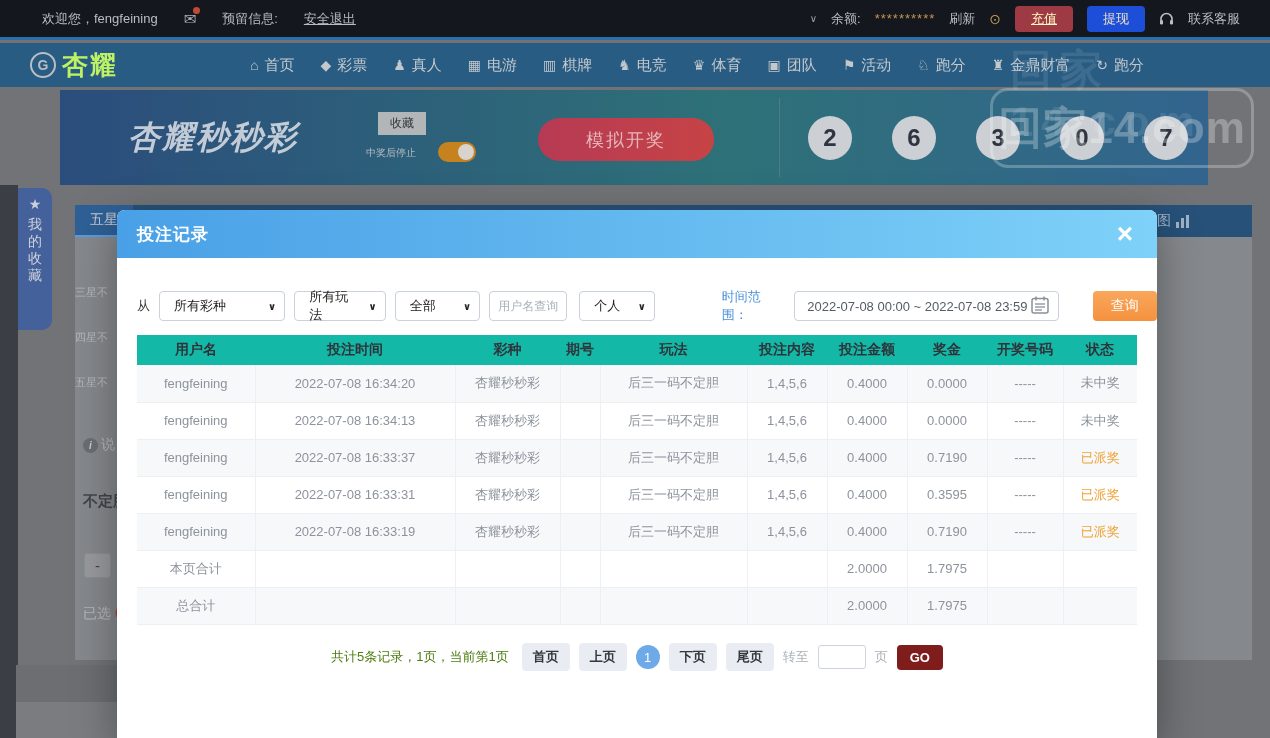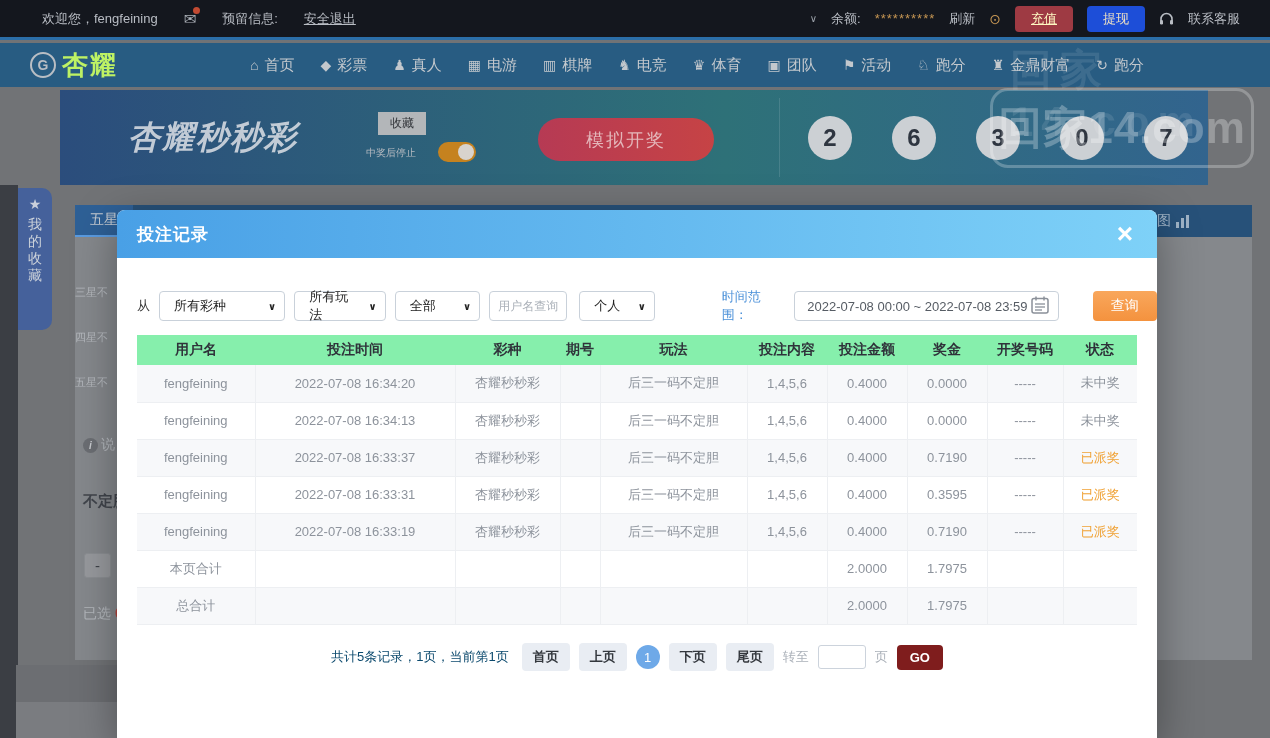--- a/index.html
+++ b/index.html
@@ -109,30 +109,30 @@
   .ftext::placeholder { color:#aab0b8; }
   .time-label { color:#4a90d9; margin:0 8px 0 20px;padding-left:38px; }
   .date-box { width:266px; height:30px; border:1px solid #c9d1da; border-radius:4px; display:flex;
     align-items:center; padding:0 8px 0 12px; color:#565c64; font-size:13px; cursor:pointer; }
   .date-box .cal { margin-left:auto; }
   .search-btn { width:65px; height:30px; margin-left:34px; border-radius:4px;
     background:linear-gradient(180deg,#f9a75c,#f4923e); color:#fff; font-size:14px;
     display:flex; align-items:center; justify-content:center; cursor:pointer; }
   
   .bt-table { position:absolute; top:125px; left:20px; width:1000px; border-collapse:collapse; table-layout:fixed; }
-  .bt-table th { height:30px; background:#86efac; color:#2f333a; font-size:14px; font-weight:bold; text-align:center; }
+  .bt-table th { height:30px; background:#14b8a6; color:#2f333a; font-size:14px; font-weight:bold; text-align:center; }
   .bt-table td { height:37px; color:#8d939c; font-size:13px; text-align:center;
     border-bottom:1px solid #edeff2; border-right:1px solid #edeff2; overflow:hidden; white-space:nowrap; }
   .bt-table td:last-child { border-right:none; }
   .bt-table tbody tr:nth-child(odd) td { background:#f7f8fa; }
   .bt-table td.paid { color:#f0a235; }
   
   .pager { position:absolute; top:433px; left:0; width:100%; display:flex; align-items:center;
     justify-content:center; gap:9px; font-size:13px; }
-  .pg-summary { color:#0c4a6e; margin-right:4px; }
+  .pg-summary { color:#4d7c0f; margin-right:4px; }
   .pg-btn { background:#e9edf3; color:#33373d; border-radius:4px; padding:5px 11px; font-weight:bold; cursor:pointer; }
   .pg-current { width:24px; height:24px; border-radius:50%; background:#6ea9e8; color:#fff;
     display:flex; align-items:center; justify-content:center; font-size:13px; cursor:default; }
   .pg-goto { color:#abb1b9; }
   .pg-input { width:48px; height:24px; border:1px solid #ccd3dc; border-radius:3px; padding:0 4px; font-family:inherit; }
   .pg-go { background:#7f1d1d; color:#fff; border-radius:4px; padding:5px 13px; font-weight:bold; cursor:pointer; }
 </style>
 </head>
 <body>
 

